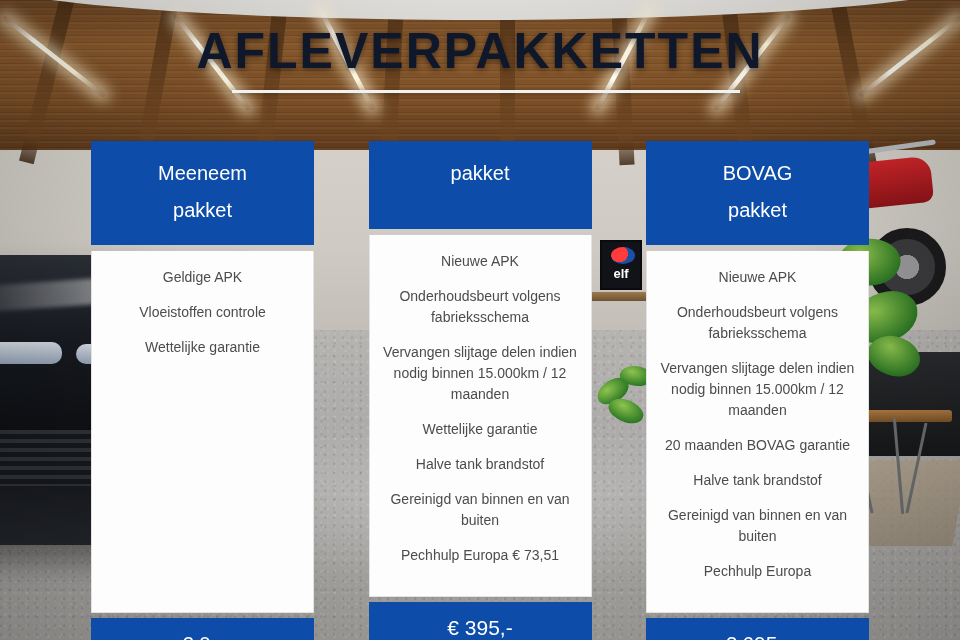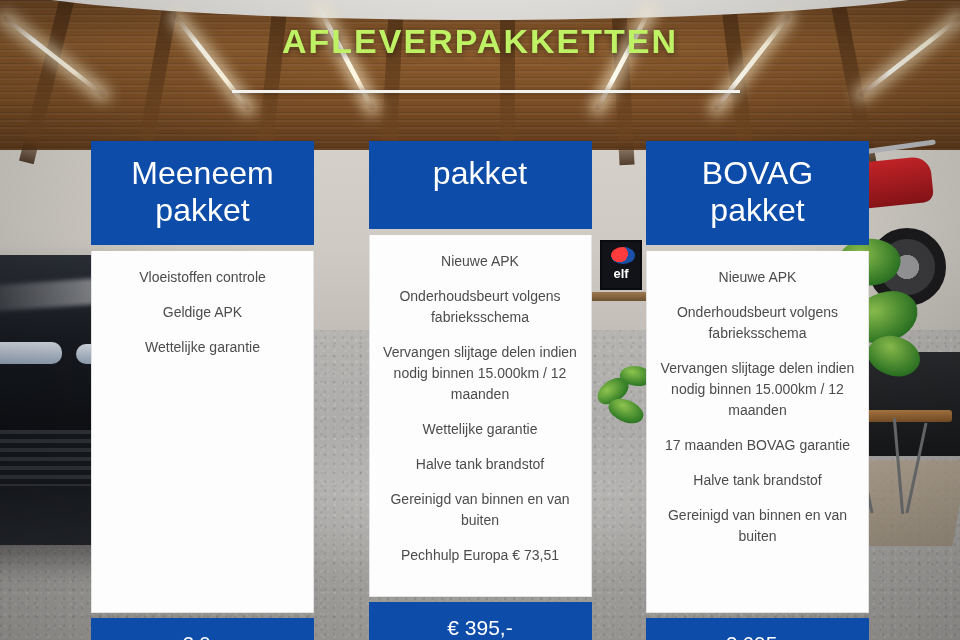--- a/index.html
+++ b/index.html
@@ -167,24 +167,24 @@
     position: absolute; inset: 0;
     background: radial-gradient(ellipse at 50% 45%, rgba(0,0,0,0) 45%, rgba(0,0,0,.22) 100%);
   }
 
   
   .content { position: absolute; inset: 0; }
 
   .page-title {
     position: absolute; left: 0; right: 0; top: 22px;
     text-align: center;
-    font-size: 34px;
+    font-size: 50px;
     font-weight: bold;
     letter-spacing: 2px;
-    color: #bef264;
+    color: #0f172a;
     text-shadow: 0 2px 6px rgba(0,0,0,.45);
     font-family: "Liberation Sans", sans-serif;
   }
   .title-rule {
     position: absolute; left: 232px; width: 508px; top: 90px; height: 3px;
     background: #f2f2f0;
     box-shadow: 0 1px 4px rgba(0,0,0,.35);
   }
 
   .cards {
@@ -192,21 +192,21 @@
     width: 778px;
     display: flex;
     justify-content: space-between;
   }
   .card { width: 223px; }
 
   .card-header {
     background: #0d4ca8;
     color: #ffffff;
     text-align: center;
-    font-size: 32px;
+    font-size: 20px;
     line-height: 37px;
     padding: 14px 8px 16px;
     min-height: 88px;
   }
 
   .card-body {
     background: #fdfdfd;
     border: 1px solid #e3e3e3;
     border-top: none;
     margin-top: 6px;
@@ -307,22 +307,22 @@
     <div class="title-rule"></div>
 
     <div class="cards">
 
       <div class="card">
         <div class="card-header">
           <div>Meeneem</div>
           <div>pakket</div>
         </div>
         <div class="card-body tall">
+          <div class="feature">Geldige APK</div>
           <div class="feature">Vloeistoffen controle</div>
-          <div class="feature">Geldige APK</div>
           <div class="feature">Wettelijke garantie</div>
         </div>
         <div class="card-footer">€ 0,-</div>
       </div>
 
       <div class="card">
         <div class="card-header">
           <div>pakket</div>
         </div>
         <div class="card-body tall">
@@ -339,22 +339,23 @@
 
       <div class="card">
         <div class="card-header">
           <div>BOVAG</div>
           <div>pakket</div>
         </div>
         <div class="card-body tall">
           <div class="feature">Nieuwe APK</div>
           <div class="feature">Onderhoudsbeurt volgens fabrieksschema</div>
           <div class="feature">Vervangen slijtage delen indien nodig binnen 15.000km / 12 maanden</div>
-          <div class="feature">17 maanden BOVAG garantie</div>
+          <div class="feature">20 maanden BOVAG garantie</div>
           <div class="feature">Halve tank brandstof</div>
           <div class="feature">Gereinigd van binnen en van buiten</div>
+          <div class="feature">Pechhulp Europa</div>
         </div>
         <div class="card-footer">€ 695,-</div>
       </div>
 
     </div>
   </div>
 </div>
 
 </body></html>

